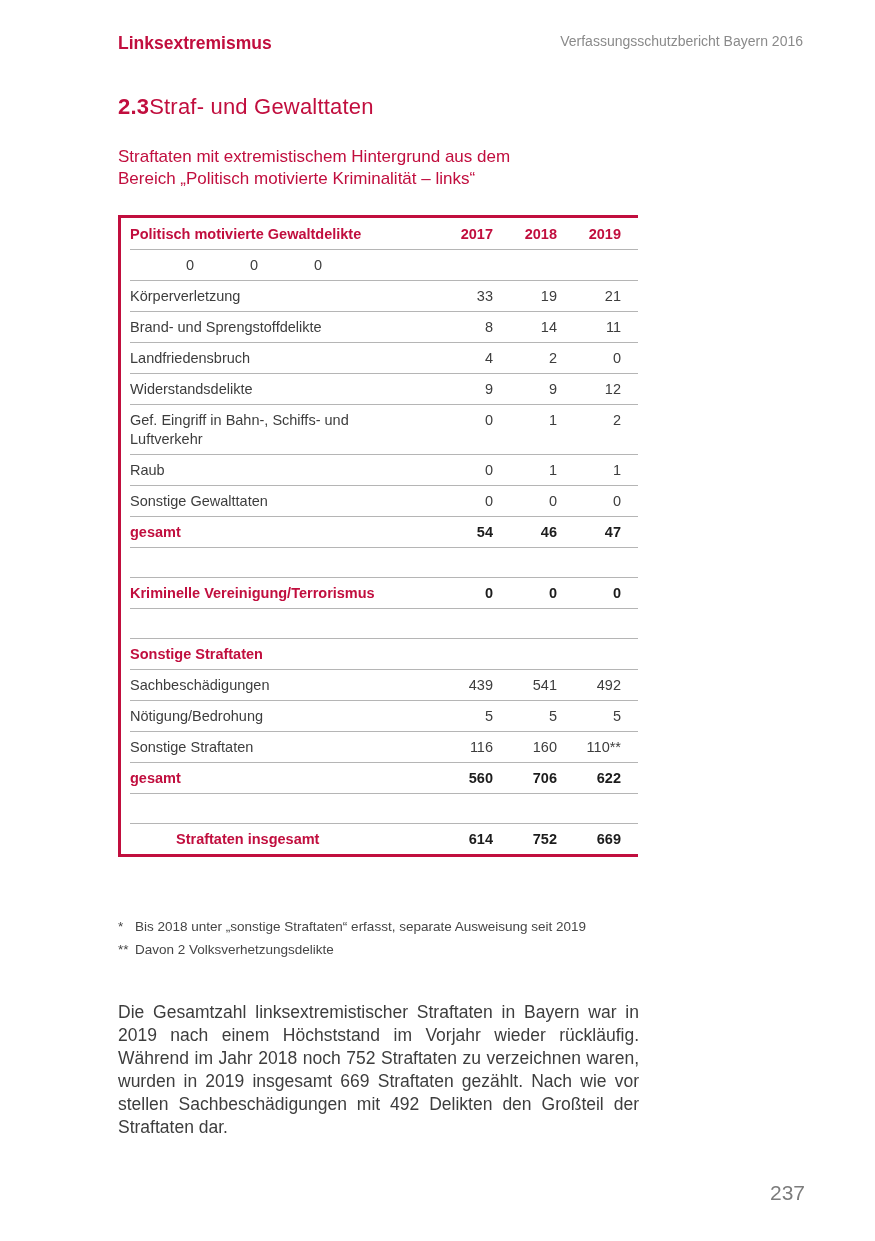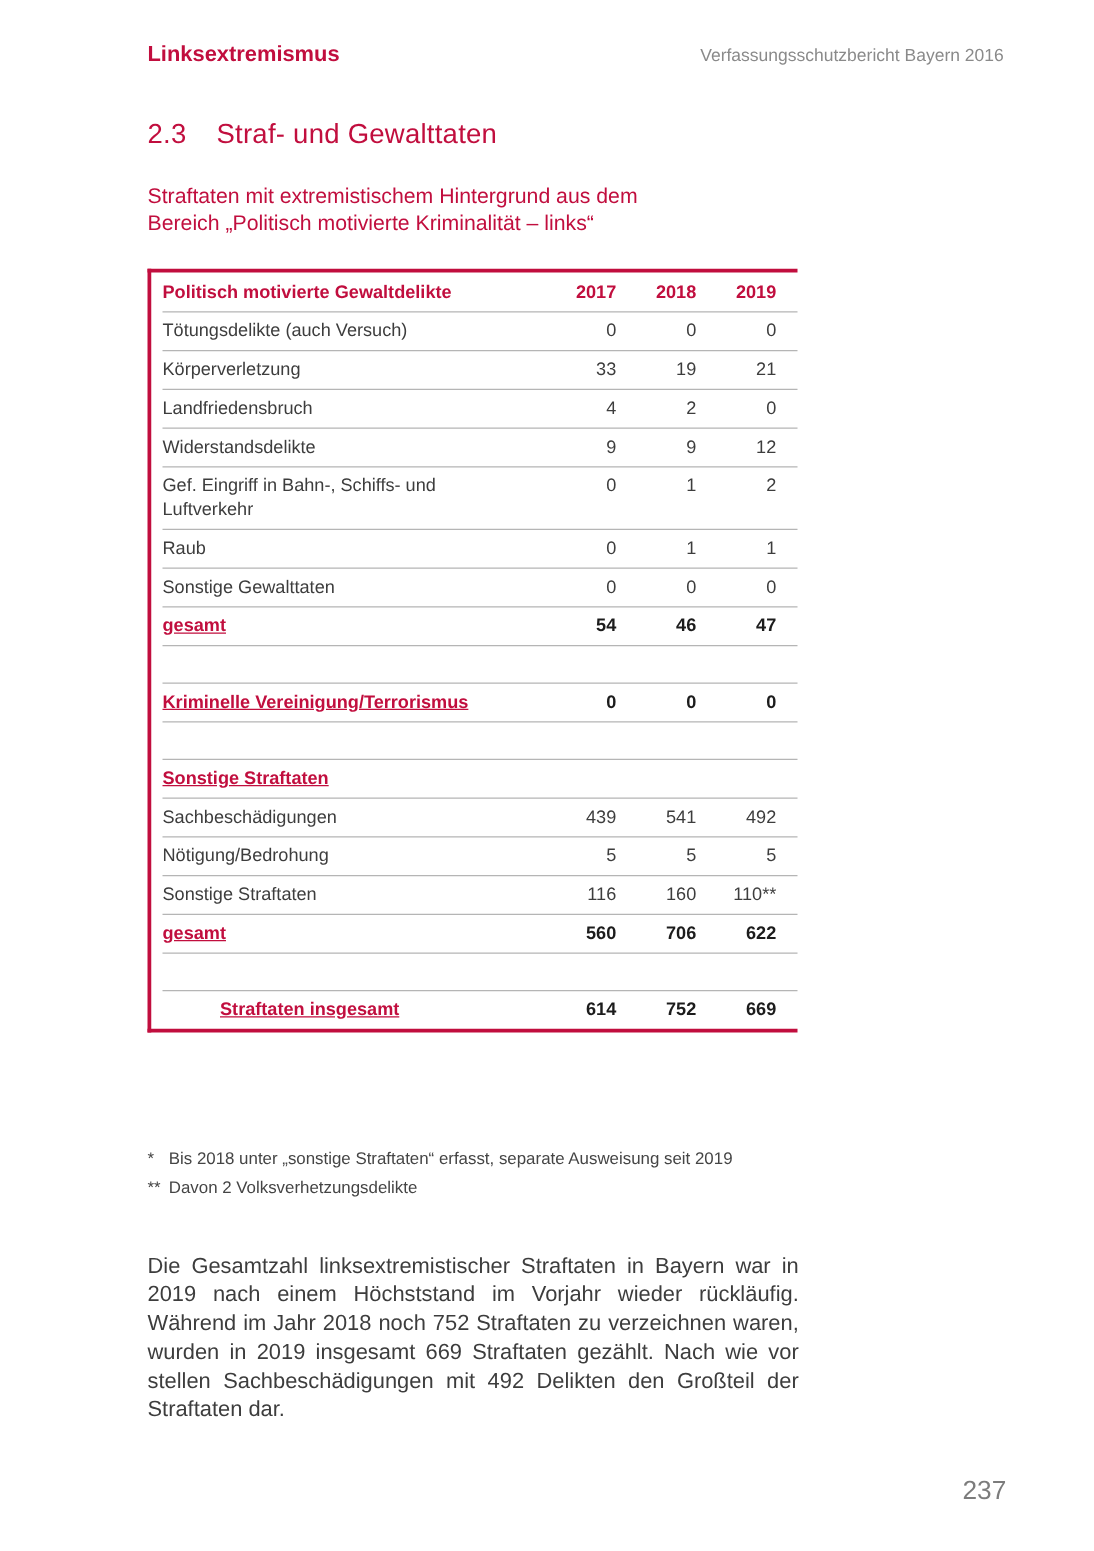--- a/index.html
+++ b/index.html
@@ -9,32 +9,32 @@
     position:relative;
     background:#ffffff;
     font-family:"Liberation Sans","DejaVu Sans",sans-serif;
     color:var(--text);
     overflow:hidden;
   }
 
   
   .running-header {
     position:absolute; top:33px; left:118px; right:72px;
-    display:flex; justify-content:space-between; align-items:center;
+    display:flex; justify-content:space-between; align-items:flex-start;
   }
   .rh-left { color:var(--accent); font-weight:bold; font-size:17.5px; }
   .rh-right { color:#8a8a8a; font-size:14px; }
 
   
   .section-title {
     position:absolute; top:94px; left:118px;
     color:var(--accent); font-size:22px; font-weight:normal;
     letter-spacing:0.2px;
   }
-  .section-title .sec-num { margin-right:24px; }
+  .section-title .sec-num { margin-right:0;font-weight:bold; }
 
   
   .subtitle {
     position:absolute; top:146px; left:118px;
     color:var(--accent); font-size:17px; line-height:22px;
   }
   .subtitle span { display:block; }
 
   
   .crime-table {
@@ -47,21 +47,21 @@
   }
   .t-row {
     display:flex; align-items:flex-start;
     border-bottom:1px solid var(--line);
     padding:6px 17px 5px 0;
   }
   .t-row .label { flex:1; white-space:pre-line; }
   .t-row .val { width:64px; text-align:right; }
   .t-row.head { color:var(--accent); font-weight:bold; padding-top:7px; }
   .t-row.total .label,
-  .t-row.section .label { color:var(--accent); font-weight:bold;text-decoration:underline; }
+  .t-row.section .label { color:var(--accent); font-weight:bold; }
   .t-row.total .val { font-weight:bold; color:var(--dark); }
   .t-row.spacer { height:30px; padding:0; }
   .t-row.last { border-bottom:none;margin-left:46px; }
 
   
   .footnotes {
     position:absolute; top:916px; left:118px; width:540px;
     font-size:13.5px; line-height:21px; color:#454545;
   }
   .footnote { display:flex; margin-bottom:2px; }
@@ -96,30 +96,35 @@
 </div>
 
 <div class="crime-table">
     <div class="t-row head">
       <div class="label">Politisch motivierte Gewaltdelikte</div>
       <div class="val">2017</div>
       <div class="val">2018</div>
       <div class="val">2019</div>
     </div>
     <div class="t-row data">
-      <div class="label">Tötungsdelikte (auch Versuch)</div>
       <div class="val">0</div>
       <div class="val">0</div>
       <div class="val">0</div>
     </div>
     <div class="t-row data">
       <div class="label">Körperverletzung</div>
       <div class="val">33</div>
       <div class="val">19</div>
       <div class="val">21</div>
+    </div>
+    <div class="t-row data">
+      <div class="label">Brand- und Sprengstoffdelikte</div>
+      <div class="val">8</div>
+      <div class="val">14</div>
+      <div class="val">11</div>
     </div>
     <div class="t-row data">
       <div class="label">Landfriedensbruch</div>
       <div class="val">4</div>
       <div class="val">2</div>
       <div class="val">0</div>
     </div>
     <div class="t-row data">
       <div class="label">Widerstandsdelikte</div>
       <div class="val">9</div>

